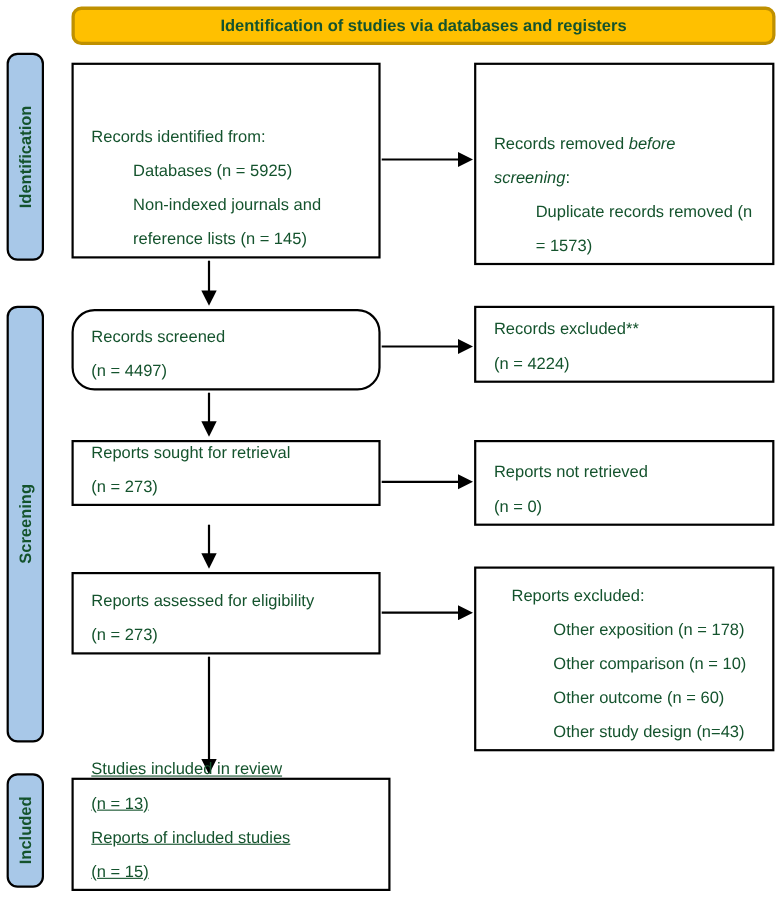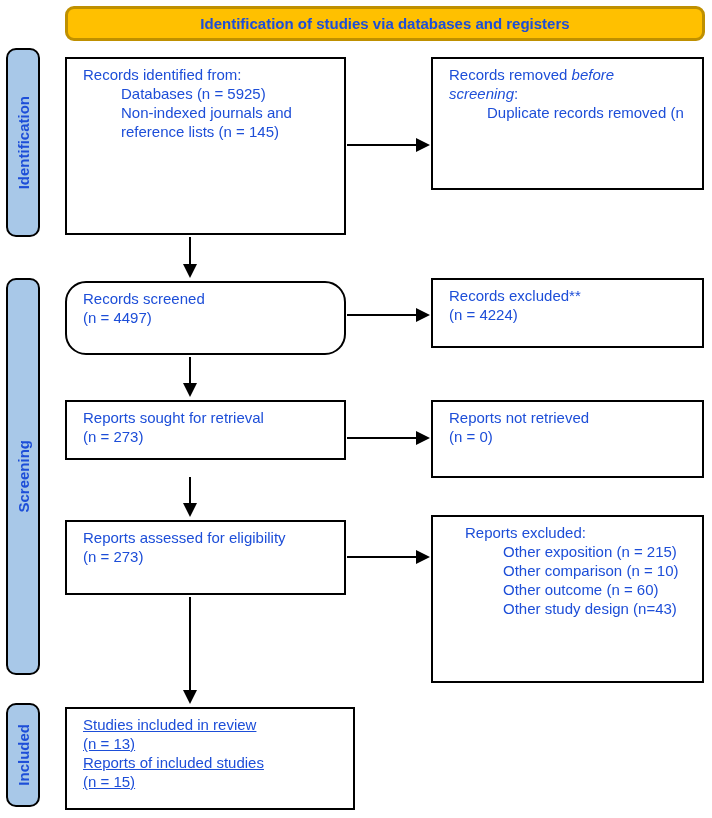--- a/index.html
+++ b/index.html
@@ -2,21 +2,21 @@
 <html><head>
 <meta charset="utf-8">
 <style>
   html, body { margin: 0; padding: 0; background: #ffffff; }
   .canvas {
     position: relative;
     width: 712px;
     height: 818px;
     background: #ffffff;
     font-family: "Liberation Sans", sans-serif;
-    color: #1d4ed8;
+    color: #14532d;
     overflow: hidden;
   }
   .header-banner {
     position: absolute;
     left: 65px; top: 6px; width: 640px; height: 35px;
     background: #FFC000;
     border: 3px solid #BF9000;
     border-radius: 9px;
     box-sizing: border-box;
     display: flex; align-items: center; justify-content: center;
@@ -36,35 +36,36 @@
     transform: rotate(180deg);
     font-weight: bold;
     font-size: 15px;
     white-space: nowrap;
   }
   .flow-box {
     position: absolute;
     background: #ffffff;
     border: 2px solid #000000;
     box-sizing: border-box;
-    display: flex; flex-direction: column; justify-content: flex-start;
+    display: flex; flex-direction: column; justify-content: flex-end;
     padding: 6px 10px 6px 16px;
     font-size: 15px;
     line-height: 19px;
+    gap: 12px;
   }
   .line { white-space: nowrap; }
   .line.indent { padding-left: 38px; }
   .arrow-layer {
     position: absolute; left: 0; top: 0;
     width: 712px; height: 818px;
     pointer-events: none;
   }
   
   #box-records-identified   { left: 65px;  top: 57px;  width: 281px; height: 178px; }
-  #box-records-removed      { left: 431px; top: 57px;  width: 273px; height: 133px; }
+  #box-records-removed      { left: 431px; top: 57px;  width: 273px; height: 184px; }
   #box-records-screened     { left: 65px;  top: 281px; width: 281px; height: 74px; border-radius: 21px; }
   #box-records-excluded     { left: 431px; top: 278px; width: 273px; height: 70px; }
   #box-reports-sought       { left: 65px;  top: 400px; width: 281px; height: 60px; }
   #box-reports-not-retrieved{ left: 431px; top: 400px; width: 273px; height: 78px; }
   #box-reports-assessed     { left: 65px;  top: 520px; width: 281px; height: 75px; }
   #box-reports-excluded     { left: 431px; top: 515px; width: 273px; height: 168px; padding-left: 32px; }
   #box-studies-included     { left: 65px;  top: 707px; width: 290px; height: 103px; text-decoration: underline; }
   #stage-identification { top: 48px;  height: 189px; }
   #stage-screening      { top: 278px; height: 397px; }
   #stage-included       { top: 703px; height: 104px; }
@@ -108,20 +109,21 @@
     <div class="line">Records identified from:</div>
     <div class="line indent">Databases (n = 5925)</div>
     <div class="line indent">Non-indexed journals and</div>
     <div class="line indent">reference lists (n = 145)</div>
   </div>
 
   <div class="flow-box" id="box-records-removed">
     <div class="line"><span>Records removed </span><i>before</i></div>
     <div class="line"><i>screening</i><span>:</span></div>
     <div class="line indent">Duplicate records removed (n</div>
+    <div class="line indent">= 1573)</div>
   </div>
 
   <div class="flow-box" id="box-records-screened">
     <div class="line">Records screened</div>
     <div class="line">(n = 4497)</div>
   </div>
 
   <div class="flow-box" id="box-records-excluded">
     <div class="line">Records excluded**</div>
     <div class="line">(n = 4224)</div>
@@ -137,21 +139,21 @@
     <div class="line">(n = 0)</div>
   </div>
 
   <div class="flow-box" id="box-reports-assessed">
     <div class="line">Reports assessed for eligibility</div>
     <div class="line">(n = 273)</div>
   </div>
 
   <div class="flow-box" id="box-reports-excluded">
     <div class="line">Reports excluded:</div>
-    <div class="line indent">Other exposition (n = 215)</div>
+    <div class="line indent">Other exposition (n = 178)</div>
     <div class="line indent">Other comparison (n = 10)</div>
     <div class="line indent">Other outcome (n = 60)</div>
     <div class="line indent">Other study design (n=43)</div>
   </div>
 
   <div class="flow-box" id="box-studies-included">
     <div class="line">Studies included in review</div>
     <div class="line">(n = 13)</div>
     <div class="line">Reports of included studies</div>
     <div class="line">(n = 15)</div>

